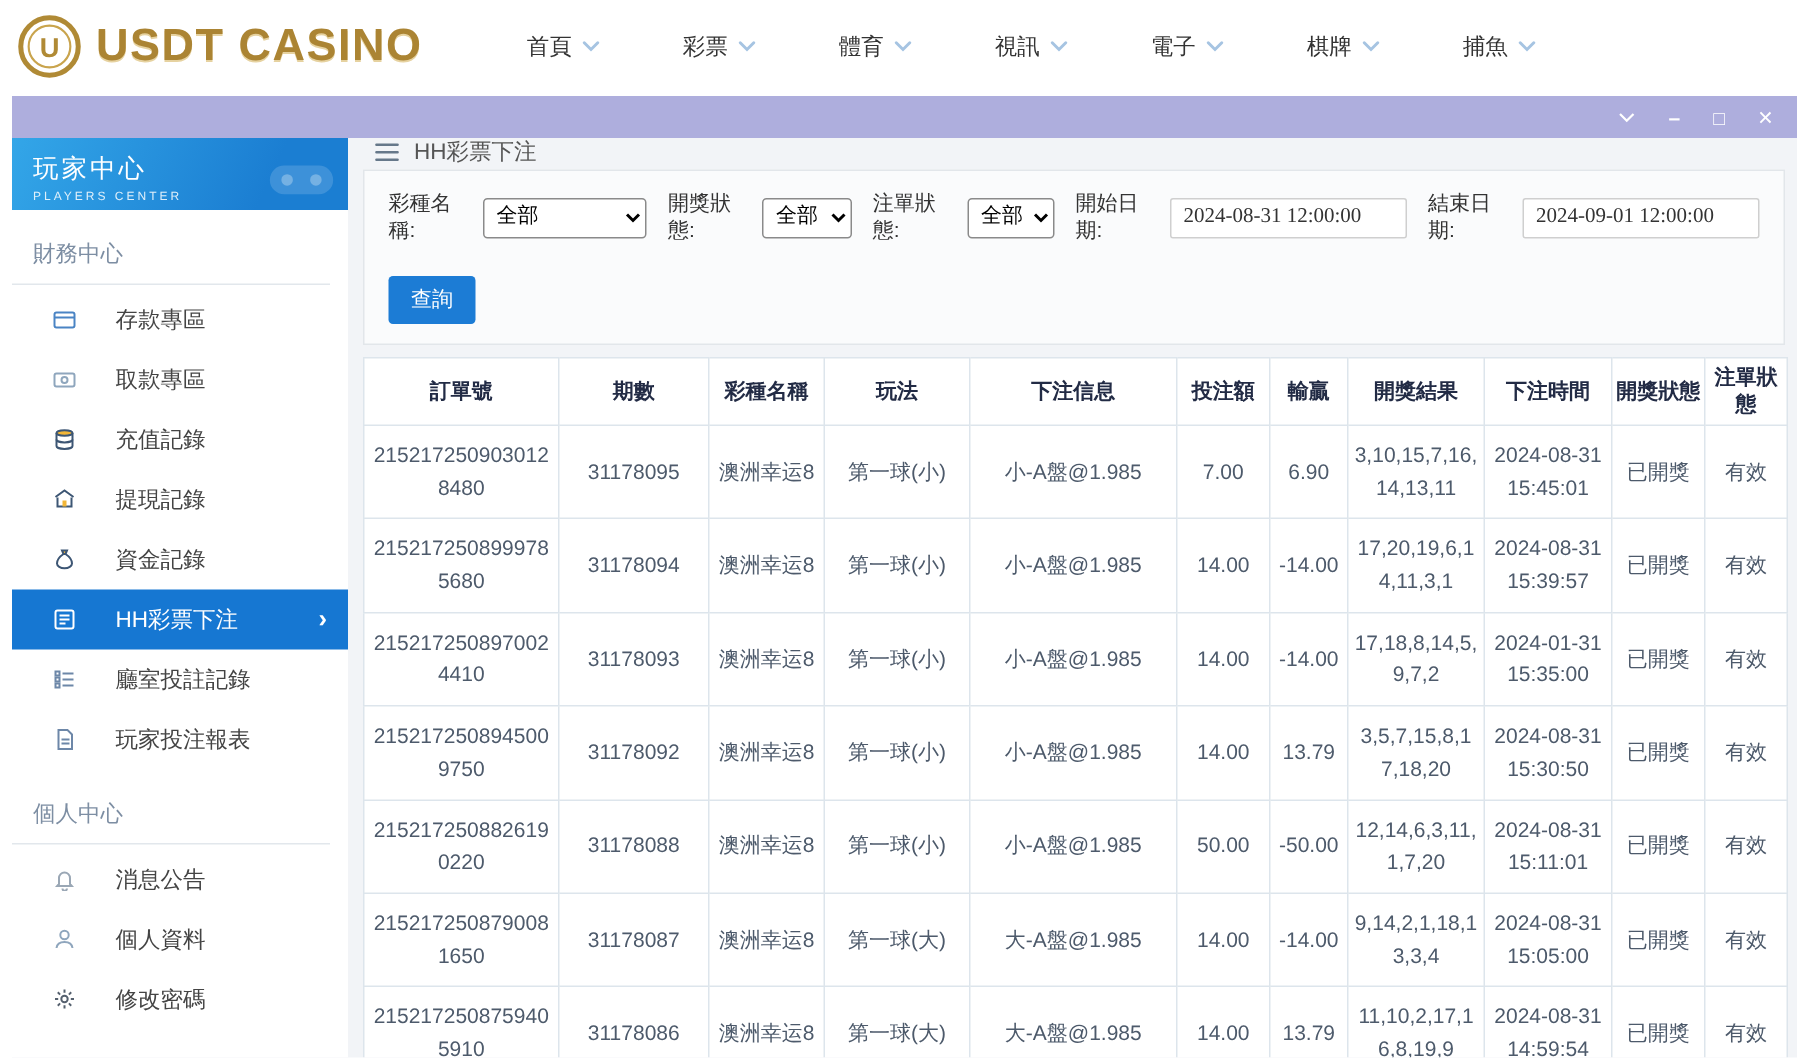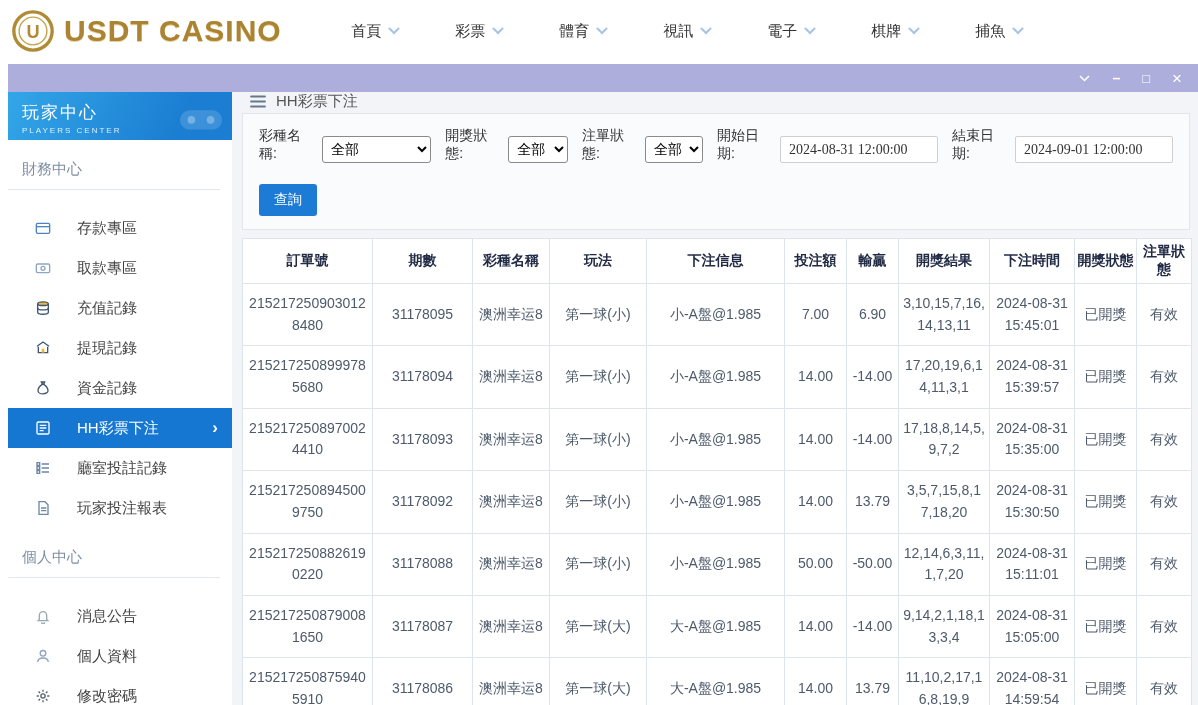--- a/index.html
+++ b/index.html
@@ -27,35 +27,35 @@
   .window-body { flex:1; display:flex; background:#f2f4f7; overflow:hidden; }
 
   
   .sidebar { width:224px; background:#fff; flex:0 0 224px; overflow:hidden; }
   .sidebar-header { height:48px; background:linear-gradient(115deg,#33a6e8 0%,#1b7ed2 75%);
     color:#fff; padding:9px 12px 0 14px; position:relative; }
   .sidebar-title { font-size:17px; letter-spacing:2px; }
   .sidebar-sub { font-size:8px; letter-spacing:2px; opacity:.85; margin-top:2px; }
   .gamepad { position:absolute; right:8px; top:10px; opacity:.6; }
   .side-sec-title { color:#7d8ea3; font-size:15px; padding:20px 0 10px 14px;
-    border-bottom:1px solid #e2e7ec; margin:0 12px 18px 0; }
+    border-bottom:1px solid #e2e7ec; margin:0 12px 3px 0; }
   .s-item { height:40px; display:flex; align-items:center; gap:26px; padding-left:26px;
     color:#444; font-size:15px; cursor:pointer; position:relative; }
   .s-item .ic { width:17px; display:flex; justify-content:center; }
   .s-item.active { background:#1677d2; color:#fff; }
   .s-item.active::after { content:"›"; position:absolute; right:14px; color:#fff;
     font-size:17px; font-weight:bold; }
 
   
   .main { flex:1; display:flex; flex-direction:column; overflow:hidden; }
   .crumb { height:48px; display:flex; align-items:center; gap:10px; padding-left:18px;
     color:#555; font-size:15px; }
   .filter-box { margin:2px 8px 0 10px; background:#fafbfc; border:1px solid #e2e6ea;
     padding:13px 16px; }
-  .filter-row { display:flex; align-items:flex-end; gap:8px; font-size:14px; color:#333; }
+  .filter-row { display:flex; align-items:center; gap:8px; font-size:14px; color:#333; }
   .filter-row label { margin-left:6px; }
   .filter-row label:first-child { margin-left:0; }
   select.sel { height:27px; border:1px solid #8a8a8a; border-radius:3px; background:#fff;
     font-size:14px; font-family:Liberation Mono, monospace; padding:0 4px; }
   .w118 { width:118px; } .w64 { width:64px; } .w58 { width:58px; }
   .date-input { width:158px; height:27px; border:1px solid #cfcfcf; border-radius:2px;
     font-size:14px; font-family:Liberation Serif, serif; padding:0 8px; color:#333; background:#fff; }
   .btn-search { margin-top:21px; background:#1c7cd5; color:#fff; border:none;
     border-radius:3px; padding:7px 15px; font-size:14px; font-family:inherit; cursor:pointer; }
 
@@ -342,21 +342,21 @@
               </tr>
               <tr>
                 <td class="c0">2152172508970024410</td>
                 <td class="c1">31178093</td>
                 <td class="c2">澳洲幸运8</td>
                 <td class="c3">第一球(小)</td>
                 <td class="c4">小-A盤@1.985</td>
                 <td class="c5">14.00</td>
                 <td class="c6">-14.00</td>
                 <td class="c7">17,18,8,14,5,9,7,2</td>
-                <td class="c8">2024-08-31 15:35:00</td>
+                <td class="c8">2024-01-31 15:35:00</td>
                 <td class="c9">已開獎</td>
                 <td class="c10">有效</td>
               </tr>
               <tr>
                 <td class="c0">2152172508945009750</td>
                 <td class="c1">31178092</td>
                 <td class="c2">澳洲幸运8</td>
                 <td class="c3">第一球(小)</td>
                 <td class="c4">小-A盤@1.985</td>
                 <td class="c5">14.00</td>

